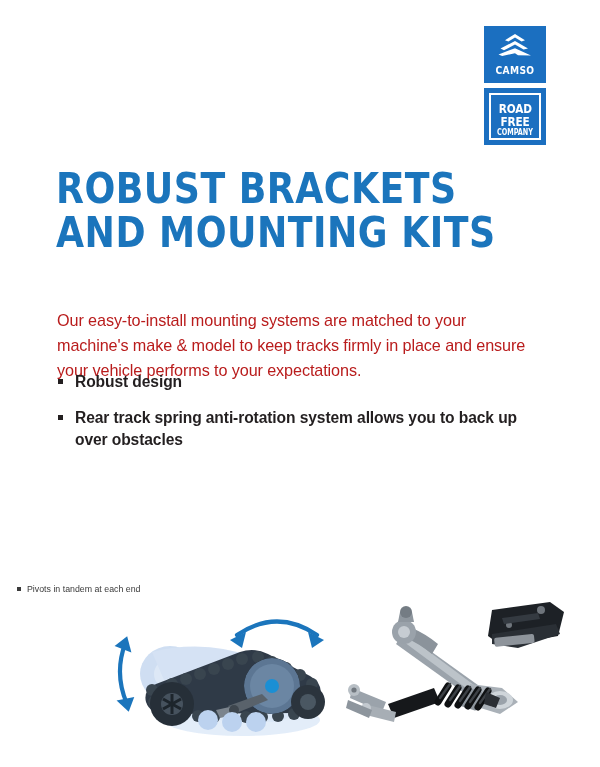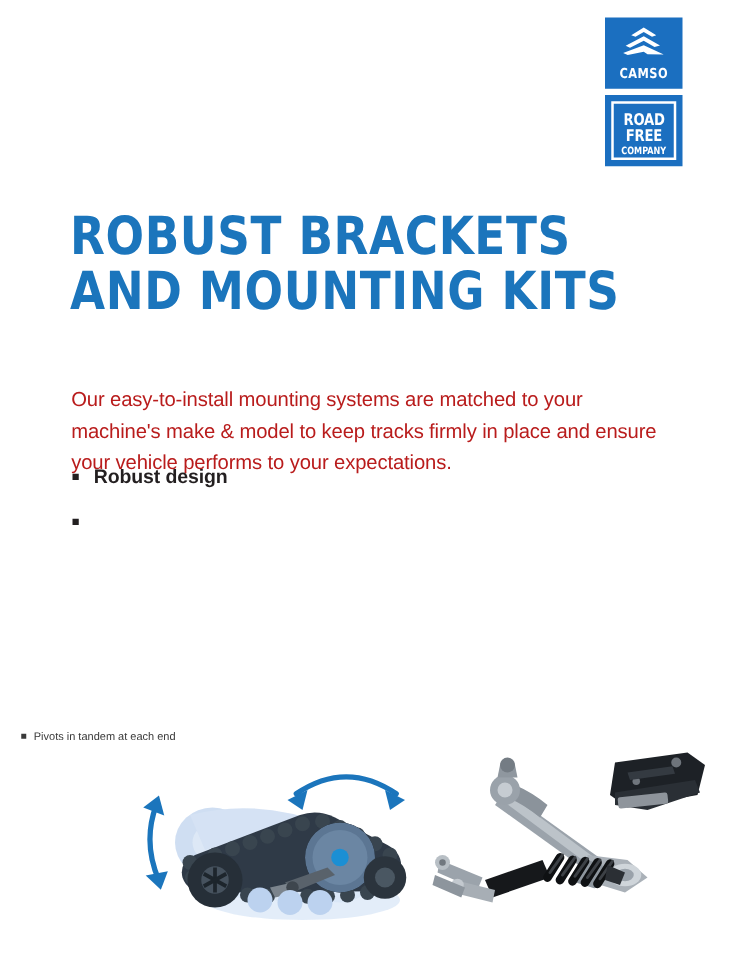--- a/index.html
+++ b/index.html
@@ -12,21 +12,21 @@
     height: 767px;
     position: relative;
     overflow: hidden;
     font-family: "Liberation Sans", sans-serif;
     color: #231f20;
   }
 
   
   .logo-stack {
     position: absolute;
-    top: 14px;
+    top: 26px;
     left: 484px;
     width: 60px;
   }
   .logo-box {
     width: 62px;
     background: #1b6fc0;
     display: block;
   }
   .logo-camso {
     height: 57px;
@@ -207,20 +207,24 @@
 
 <p class="intro">Our easy-to-install mounting systems are matched to your machine's make &amp; model to keep tracks firmly in place and ensure your vehicle performs to your expectations.</p>
 
 <ul class="bullets">
   <li>
     <span class="sq"></span>
     <span>Robust design</span>
   </li>
   <li>
     <span class="sq"></span>
+  </li>
+  <li>
+    <span class="sq"></span>
+    <span>Rear track spring anti-rotation system allows you to back up over obstacles</span>
   </li>
 </ul>
 
 <div class="footnote">
   <span class="sq"></span>
   <span>Pivots in tandem at each end</span>
 </div>
 
 <div class="art-track">
   <svg viewBox="0 0 236 140" width="236" height="140">

